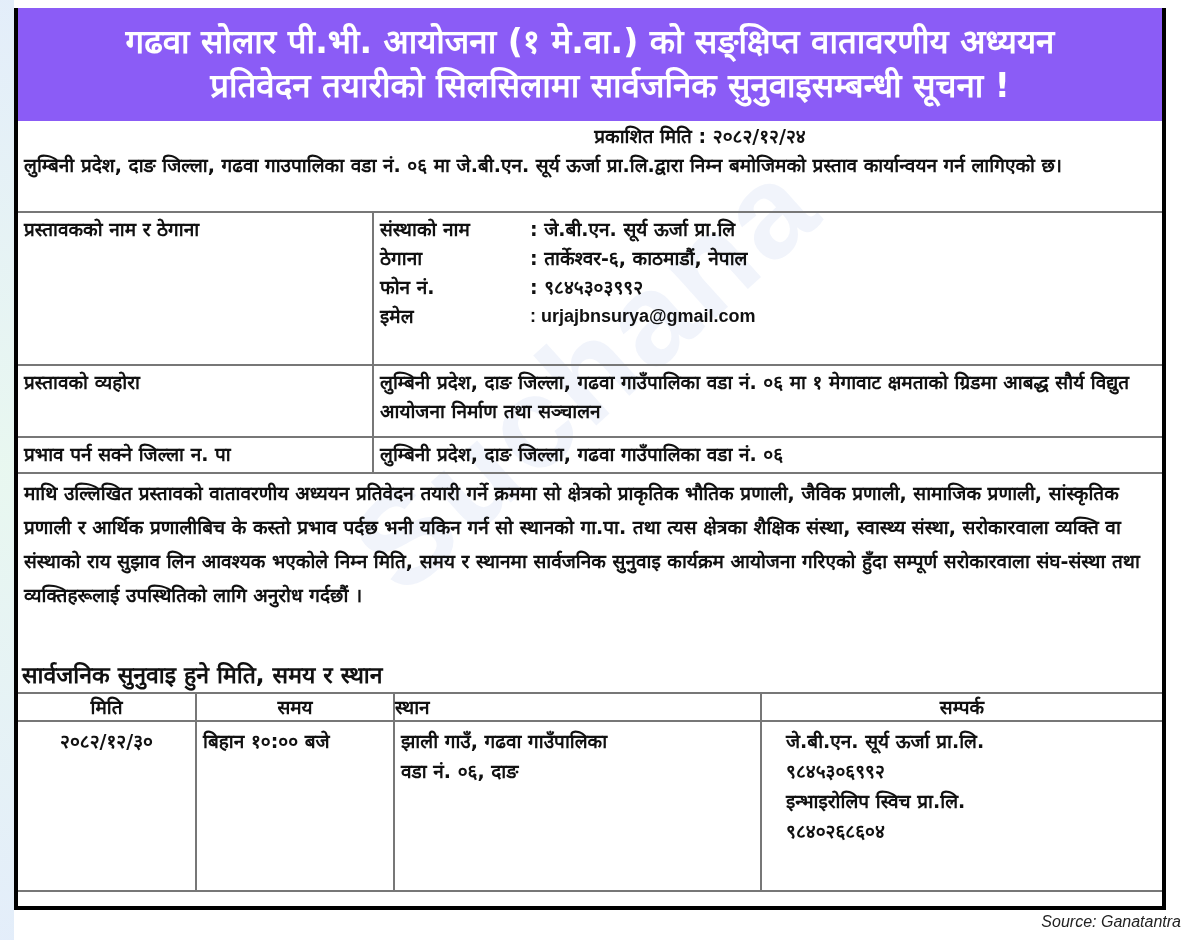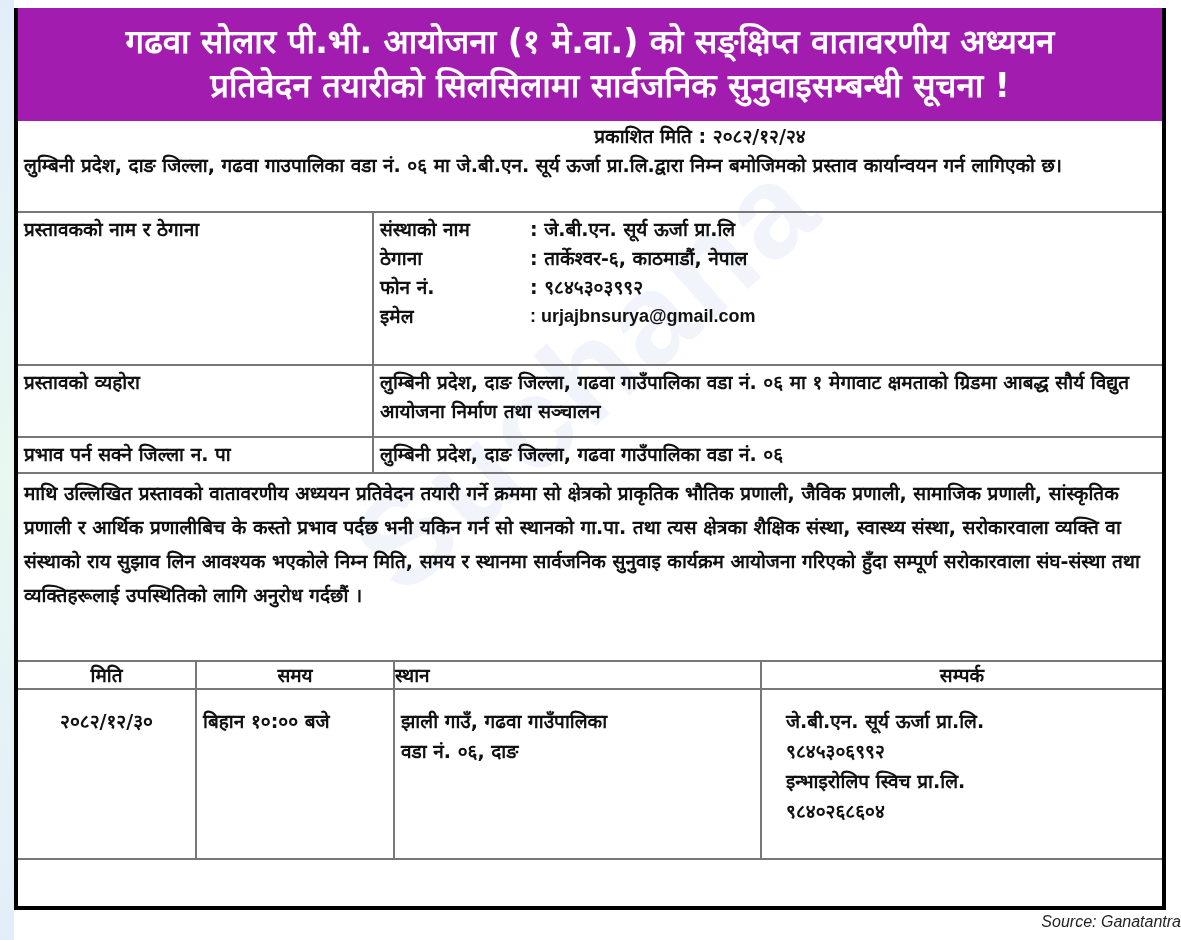--- a/index.html
+++ b/index.html
@@ -16,21 +16,21 @@
       position: absolute; left: 0; top: 0; width: 14px; height: 940px;
       background: linear-gradient(180deg, rgba(200,220,245,0.5), rgba(210,240,225,0.5), rgba(200,220,245,0.5));
       z-index: 0;
     }
 
     .notice {
       position: absolute; left: 14px; top: 8px; width: 1152px; height: 902px;
       border: 4px solid #000; border-top: none; background: transparent; z-index: 1;
     }
     .header {
-      background: #a21caf; color: #fff; text-align: center;
+      background: #8b5cf6; color: #fff; text-align: center;
       height: 113px; padding-top: 12px;
       font-size: 33px; font-weight: bold; line-height: 44px;
     }
     .header .line2 { padding-left: 40px; }
 
     .pubdate {
       text-align: center; font-size: 19px; font-weight: bold; height: 30px; line-height: 30px;
       padding-left: 220px;
     }
     .intro { font-size: 19px; font-weight: bold; line-height: 28px; padding: 0 6px; height: 62px; border-bottom: 2px solid #777; }
@@ -47,21 +47,21 @@
     .email { font-family: "Liberation Sans", sans-serif; font-size: 18px; font-weight: bold; }
 
     .body-text { font-size: 19px; font-weight: bold; line-height: 34px; padding: 2px 6px 0 6px; height: 186px; }
     .section-title { font-size: 23px; font-weight: bold; padding-left: 4px; height: 32px; line-height: 30px; }
 
     .hearing { width: 100%; border-collapse: collapse; }
     .hearing th, .hearing td { border: 2px solid #777; font-size: 19px; font-weight: bold; vertical-align: top; }
     .hearing th { height: 28px; font-weight: bold; }
     .hearing tr > :first-child { border-left: none; }
     .hearing tr > :last-child { border-right: none; }
-    .hearing td { height: 170px; padding: 16px 6px; line-height: 30px; }
+    .hearing td { height: 170px; padding: 4px 6px; line-height: 30px; }
     .c1 { width: 178px; text-align: center; }
     .c2 { width: 198px; }
     .c3 { width: 367px; text-align: left; }
     .c4 { padding-left: 24px !important; }
 
     .source {
       position: absolute; right: 0; top: 913px; z-index: 1;
       font-family: "Liberation Sans", sans-serif; font-style: italic; font-size: 16px; color: #222;
     }
   </style>
@@ -114,20 +114,21 @@
     </tr>
     <tr class="row-district">
       <td class="k">प्रभाव पर्न सक्ने जिल्ला न. पा</td>
       <td>लुम्बिनी प्रदेश, दाङ जिल्ला, गढवा गाउँपालिका वडा नं. ०६</td>
     </tr>
   </tbody>
     </table>
 
   <div class="body-text">माथि उल्लिखित प्रस्तावको वातावरणीय अध्ययन प्रतिवेदन तयारी गर्ने क्रममा सो क्षेत्रको प्राकृतिक भौतिक प्रणाली, जैविक प्रणाली, सामाजिक प्रणाली, सांस्कृतिक प्रणाली र आर्थिक प्रणालीबिच के कस्तो प्रभाव पर्दछ भनी यकिन गर्न सो स्थानको गा.पा. तथा त्यस क्षेत्रका शैक्षिक संस्था, स्वास्थ्य संस्था, सरोकारवाला व्यक्ति वा संस्थाको राय सुझाव लिन आवश्यक भएकोले निम्न मिति, समय र स्थानमा सार्वजनिक सुनुवाइ कार्यक्रम आयोजना गरिएको हुँदा सम्पूर्ण सरोकारवाला संघ-संस्था तथा व्यक्तिहरूलाई उपस्थितिको लागि अनुरोध गर्दछौं ।</div>
 
+  <div class="section-title">सार्वजनिक सुनुवाइ हुने मिति, समय र स्थान</div>
 
   <table class="hearing">
     <tbody>
         <tr>
       <th class="c1">मिति</th>
       <th class="c2">समय</th>
       <th class="c3">स्थान</th>
       <th>सम्पर्क</th>
     </tr>
     <tr>

